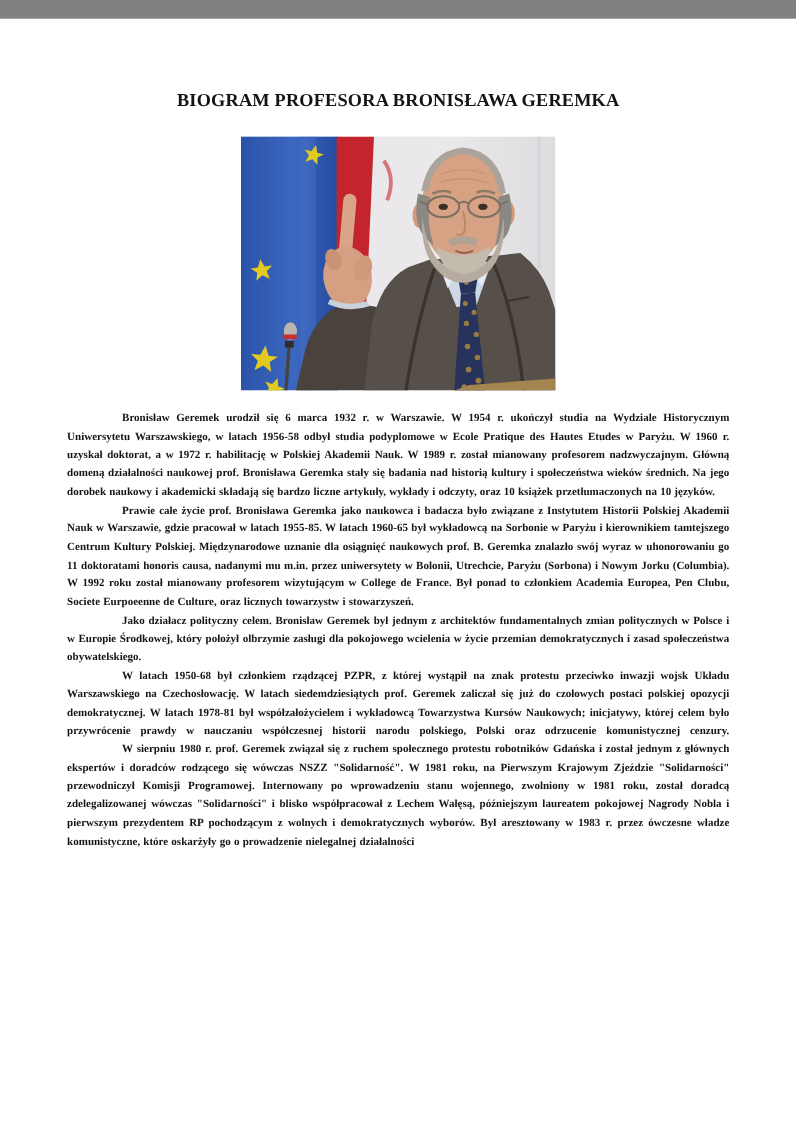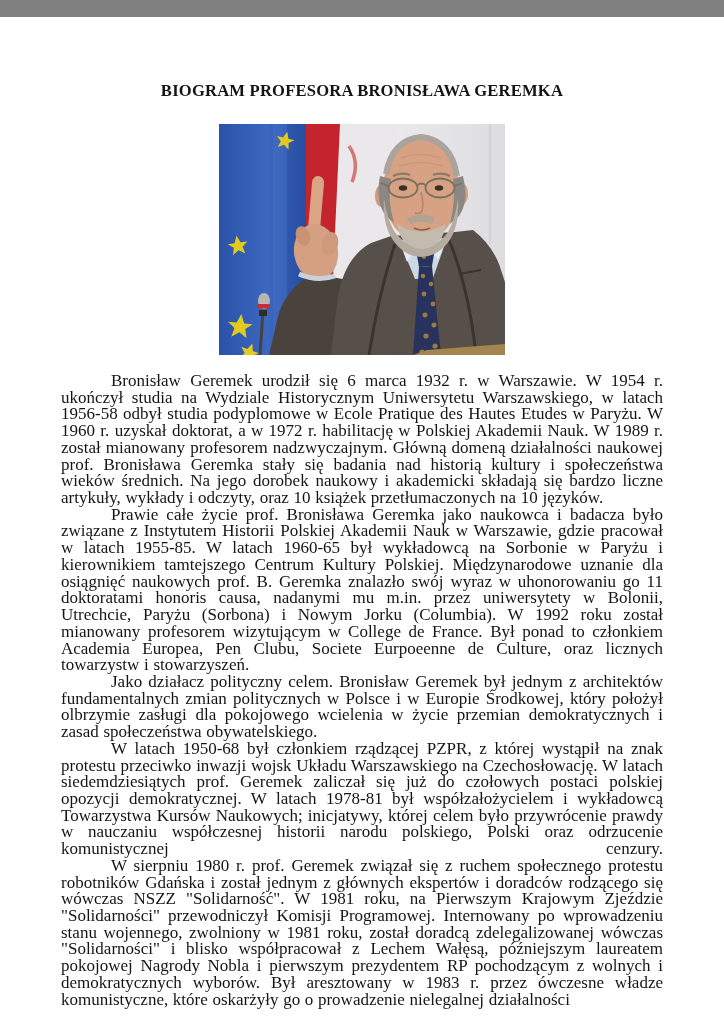--- a/index.html
+++ b/index.html
@@ -23,25 +23,26 @@
     letter-spacing:.2px;
   }
   .photo-wrap{
     margin:24px auto 0 auto;
     width:286px;height:231px;
     line-height:0;
   }
   .body-text{margin-top:18px;}
   .body-text p{
     margin:0;
-    font-size:17px;
+    font-size:10px;
     line-height:16.72px;
     text-align:justify;
     text-indent:50px;
     word-spacing:.4px;
+    font-weight:bold;
   }
   .body-text p.justify-last{text-align-last:justify;}
 </style>
 </head>
 <body>
 
 <div class="page">
 
   <h1 class="title">BIOGRAM PROFESORA BRONISŁAWA GEREMKA</h1>
 

